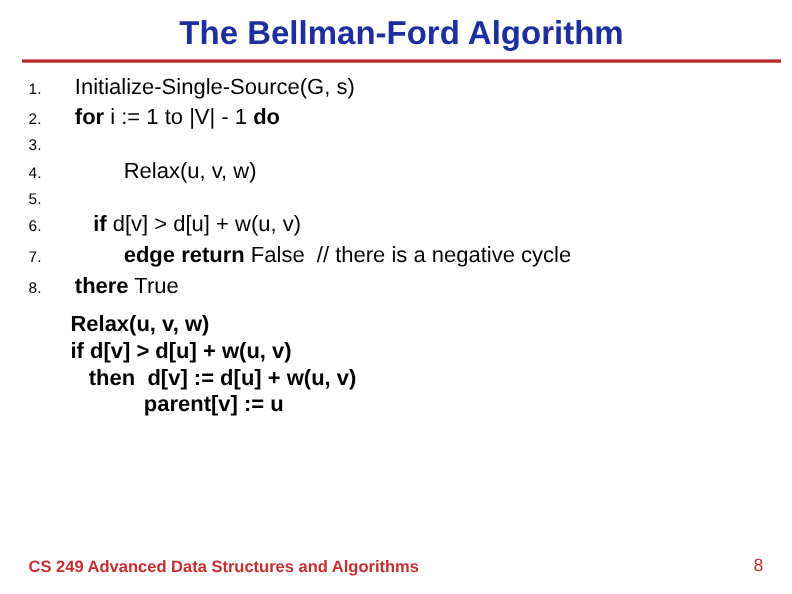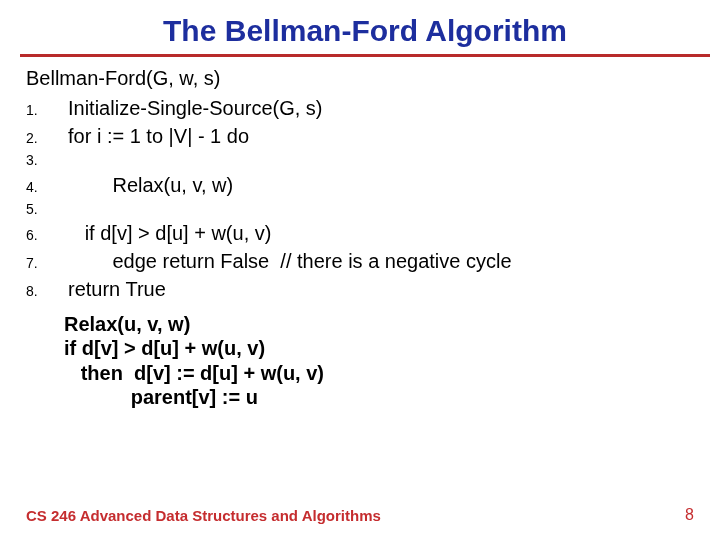--- a/index.html
+++ b/index.html
@@ -65,43 +65,42 @@
     font-weight: bold;
     color: #c52d2f;
   }
   .page-num {
     position: absolute;
     right: 26px;
     bottom: 16px;
     font-size: 16px;
     color: #c52d2f;
   }
-  .b { font-weight: normal; }
+  .b { font-weight: bold; }
 </style>
 </head>
 <body>
 
 <div class="slide">
 
   <h1 class="title">The Bellman-Ford Algorithm</h1>
   <div class="rule"></div>
 
-  <div class="fn-head">Bellman-Ford(G, w, s)</div>
 
   <div class="algo" id="algo">
       <div class="algo-row"><span class="num">1.</span><span>Initialize-Single-Source(G, s)</span></div>
       <div class="algo-row"><span class="num">2.</span><span><span class="b">for</span> i := 1 to |V| - 1 <span class="b">do</span></span></div>
       <div class="algo-row"><span class="num">3.</span></div>
       <div class="algo-row"><span class="num">4.</span><span>        Relax(u, v, w)</span></div>
       <div class="algo-row"><span class="num">5.</span></div>
       <div class="algo-row"><span class="num">6.</span><span>   <span class="b">if</span> d[v] &gt; d[u] + w(u, v)</span></div>
       <div class="algo-row"><span class="num">7.</span><span>        <span class="b">edge return</span> False  // there is a negative cycle</span></div>
-      <div class="algo-row"><span class="num">8.</span><span><span class="b">return</span> True</span></div>
+      <div class="algo-row"><span class="num">8.</span><span><span class="b">there</span> True</span></div>
     </div>
 
   <div class="relax-block">Relax(u, v, w)
 if d[v] &gt; d[u] + w(u, v)
    then  d[v] := d[u] + w(u, v)
             parent[v] := u</div>
 
-  <div class="footer">CS 246 Advanced Data Structures and Algorithms</div>
+  <div class="footer">CS 249 Advanced Data Structures and Algorithms</div>
   <div class="page-num">8</div>
 </div>
 
 </body></html>

